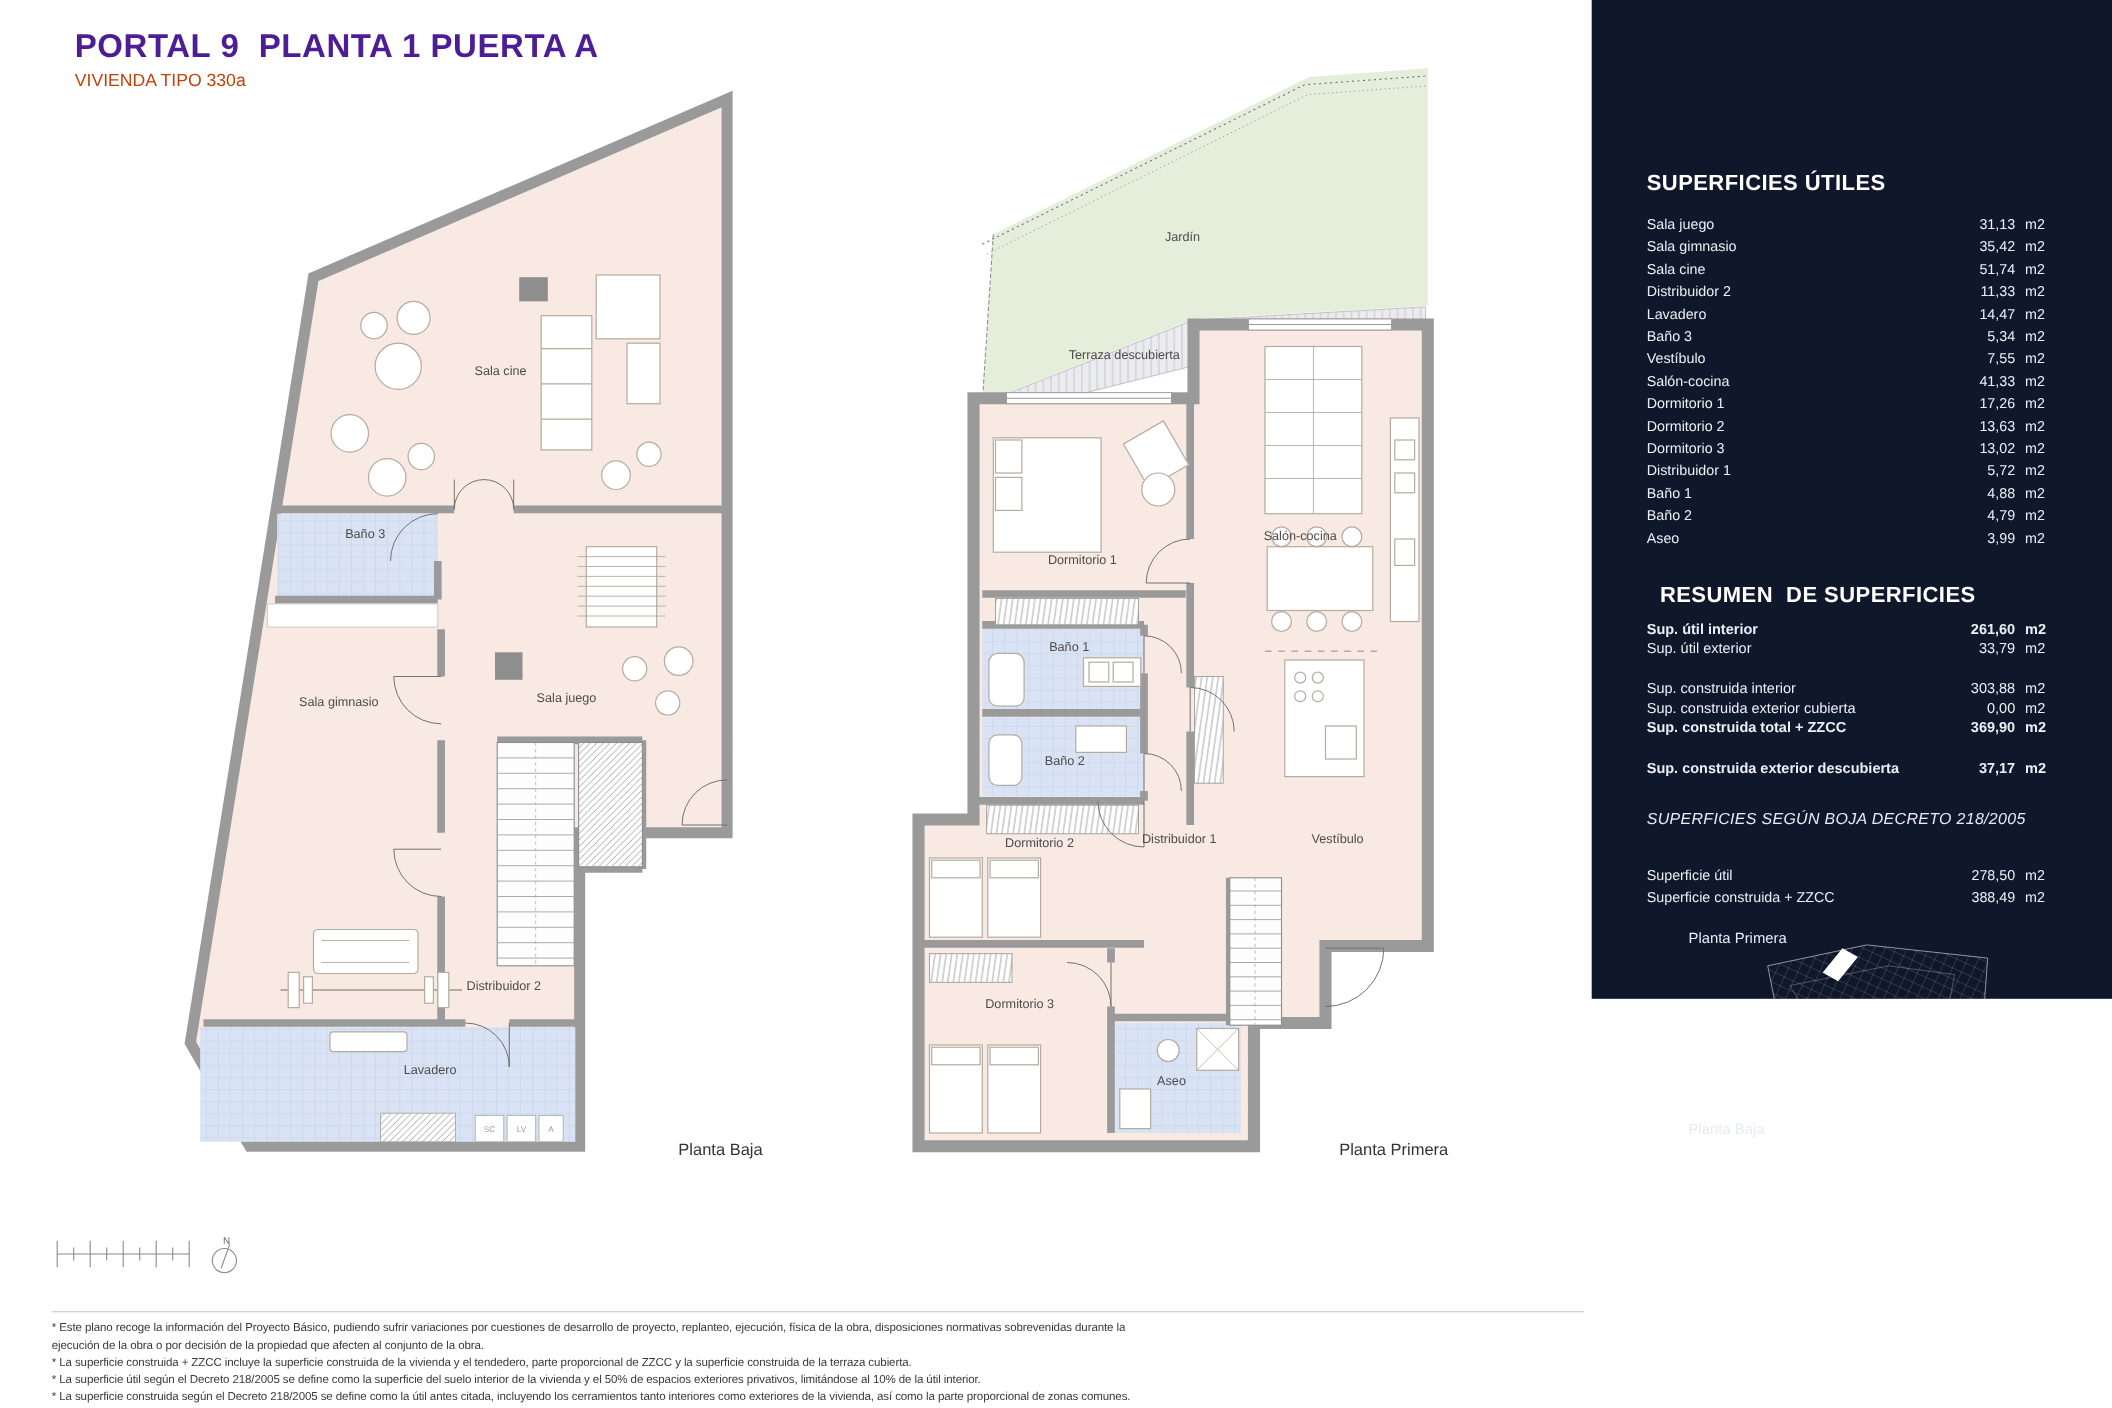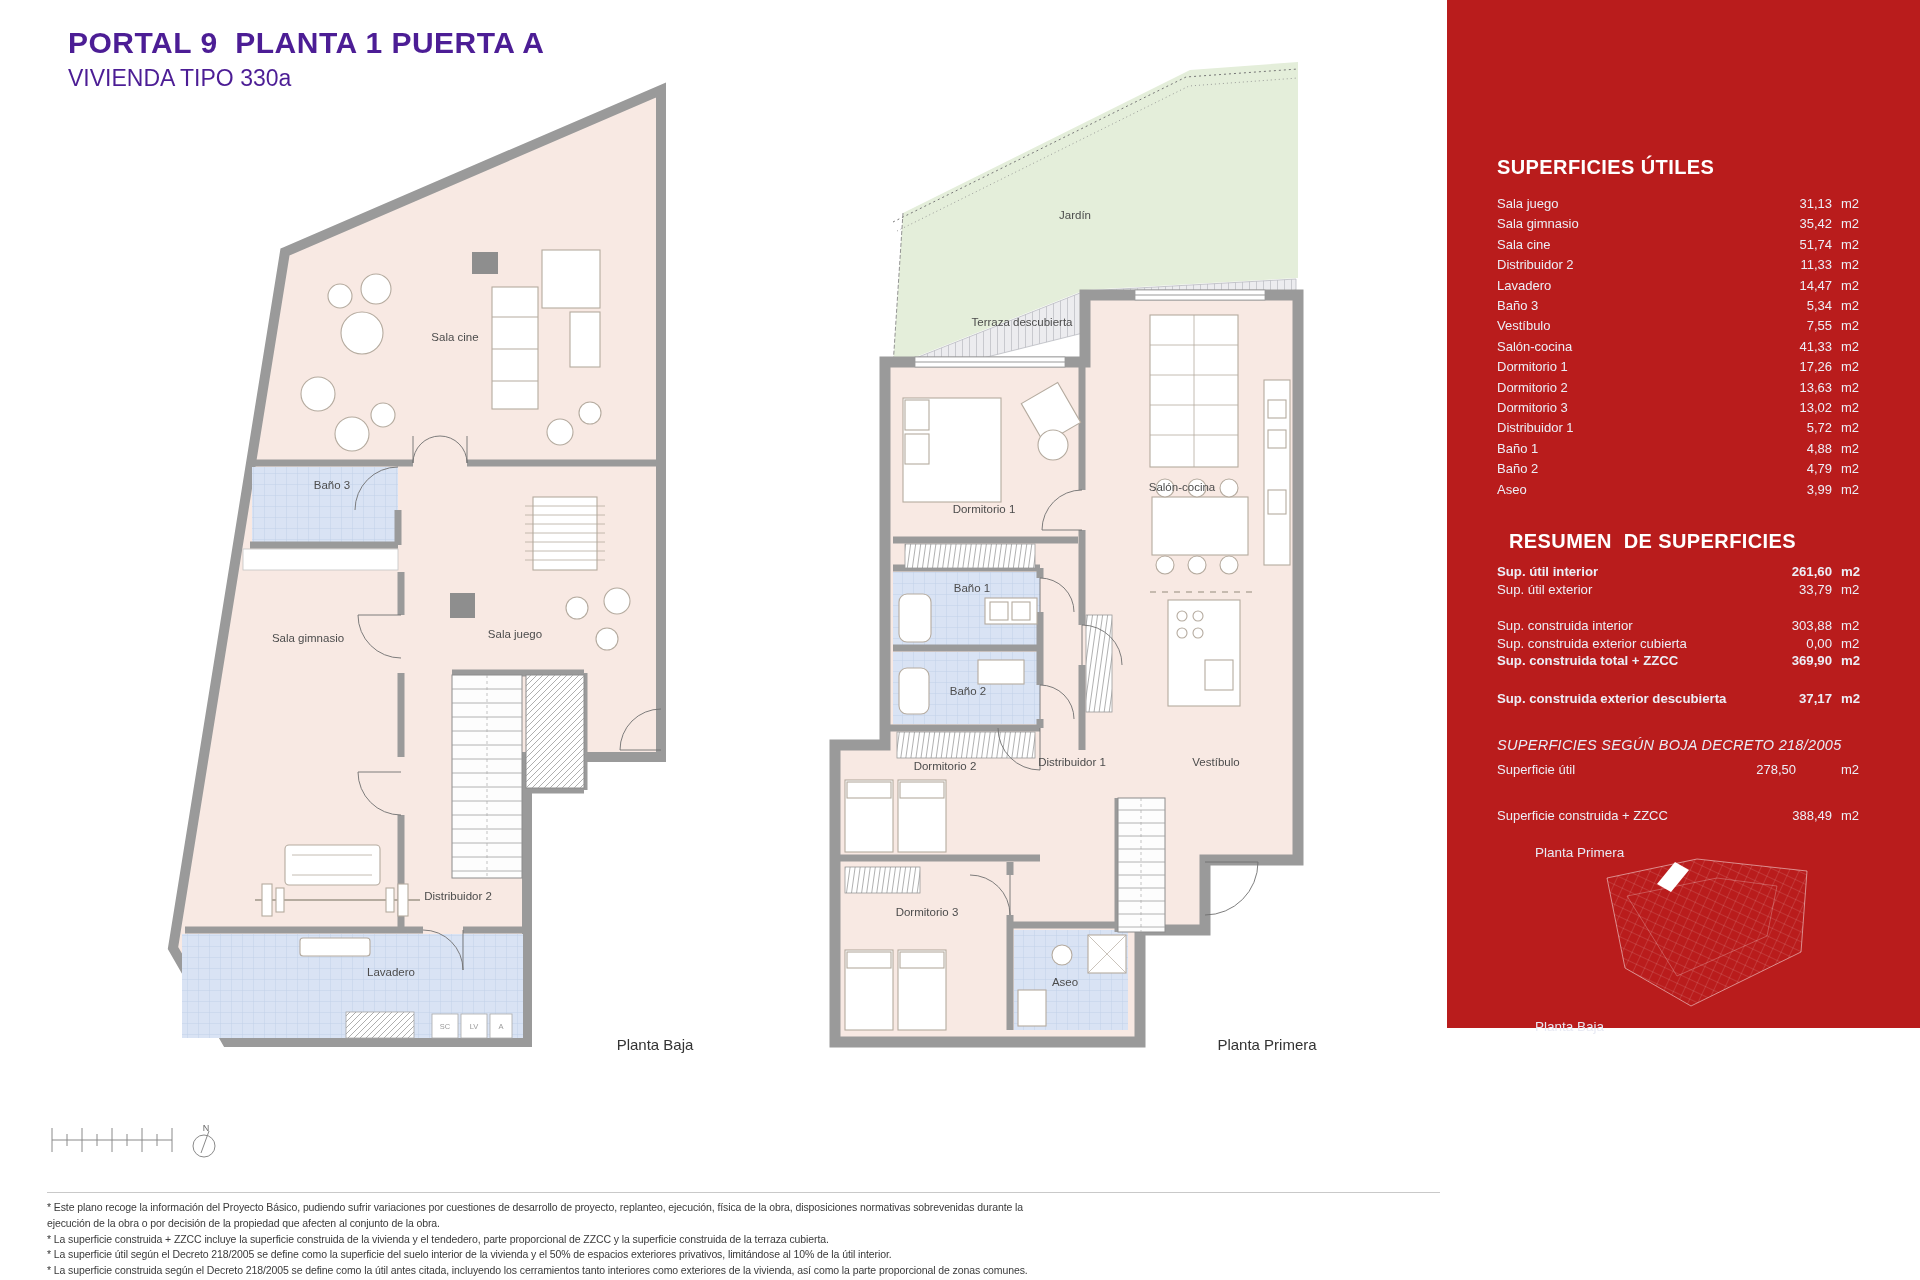--- a/index.html
+++ b/index.html
@@ -1,29 +1,29 @@
 <!DOCTYPE html>
 <html><head>
 <meta charset="utf-8">
 <style>
   html,body{margin:0;padding:0;background:#ffffff;font-family:"Liberation Sans",sans-serif;}
   .page{position:relative;width:1920px;height:1280px;background:#fff;overflow:hidden;}
   .header{position:absolute;left:68px;top:26px;}
   .title{font-size:30px;font-weight:bold;color:#4c1d95;letter-spacing:.5px;white-space:pre;}
-  .subtitle{font-size:23px;color:#4c1d95;margin-top:5px;}
+  .subtitle{font-size:16px;color:#c2410c;margin-top:5px;}
   svg.plans{position:absolute;left:0;top:0;}
   .plan-label{font-size:11.5px;fill:#4c4c4c;}
   .plan-label-sm{font-size:7.5px;fill:#9a9a9a;}
   .plan-caption{font-size:15px;fill:#333;}
   .north-n{font-size:9px;fill:#666;}
   .rule{position:absolute;left:47px;top:1192px;width:1393px;height:1px;background:#c9c9c9;}
   .footnotes{position:absolute;left:47px;top:1200px;width:1002px;font-size:10.5px;line-height:15.8px;color:#3a3a3a;letter-spacing:-0.1px;}
   .footnotes p{margin:0;}
   
-  .sidebar{position:absolute;left:1447px;top:0;width:473px;height:1028px;background:#b91c1c;color:#eceef6;}
+  .sidebar{position:absolute;left:1447px;top:0;width:473px;height:908px;background:#0f172a;color:#eceef6;}
   .sb-title{position:absolute;left:50px;font-weight:bold;font-size:20px;letter-spacing:.4px;color:#fff;white-space:pre;}
   .su-rows{position:absolute;left:50px;top:194px;width:366px;}
   .row{display:flex;font-size:13px;}
   .su-rows .row{line-height:20.4px;}
   .row .lbl{flex:1;}
   .row .val{width:58px;text-align:right;}
   .row .unit{width:22px;margin-left:9px;}
   .res-block{position:absolute;left:50px;width:366px;}
   .res-block .row{line-height:17.6px;font-size:13.2px;}
   .bold{font-weight:bold;}
@@ -409,21 +409,21 @@
     <div class="res-block" style="top:690px;">
       <div class="row bold">
           <span class="lbl">Sup. construida exterior descubierta</span>
           <span class="val">37,17</span>
           <span class="unit">m2</span>
         </div>
     </div>
 
     <div class="boja-title">SUPERFICIES SEGÚN BOJA DECRETO 218/2005</div>
 
-    <div class="boja-row row" style="top:762px;gap:36px;">
+    <div class="boja-row row" style="top:788px;">
         <span class="lbl">Superficie útil</span>
         <span class="val">278,50</span>
         <span class="unit">m2</span>
       </div>
     <div class="boja-row row" style="top:808px;justify-content:center;">
         <span class="lbl">Superficie construida + ZZCC</span>
         <span class="val">388,49</span>
         <span class="unit">m2</span>
       </div>
 

